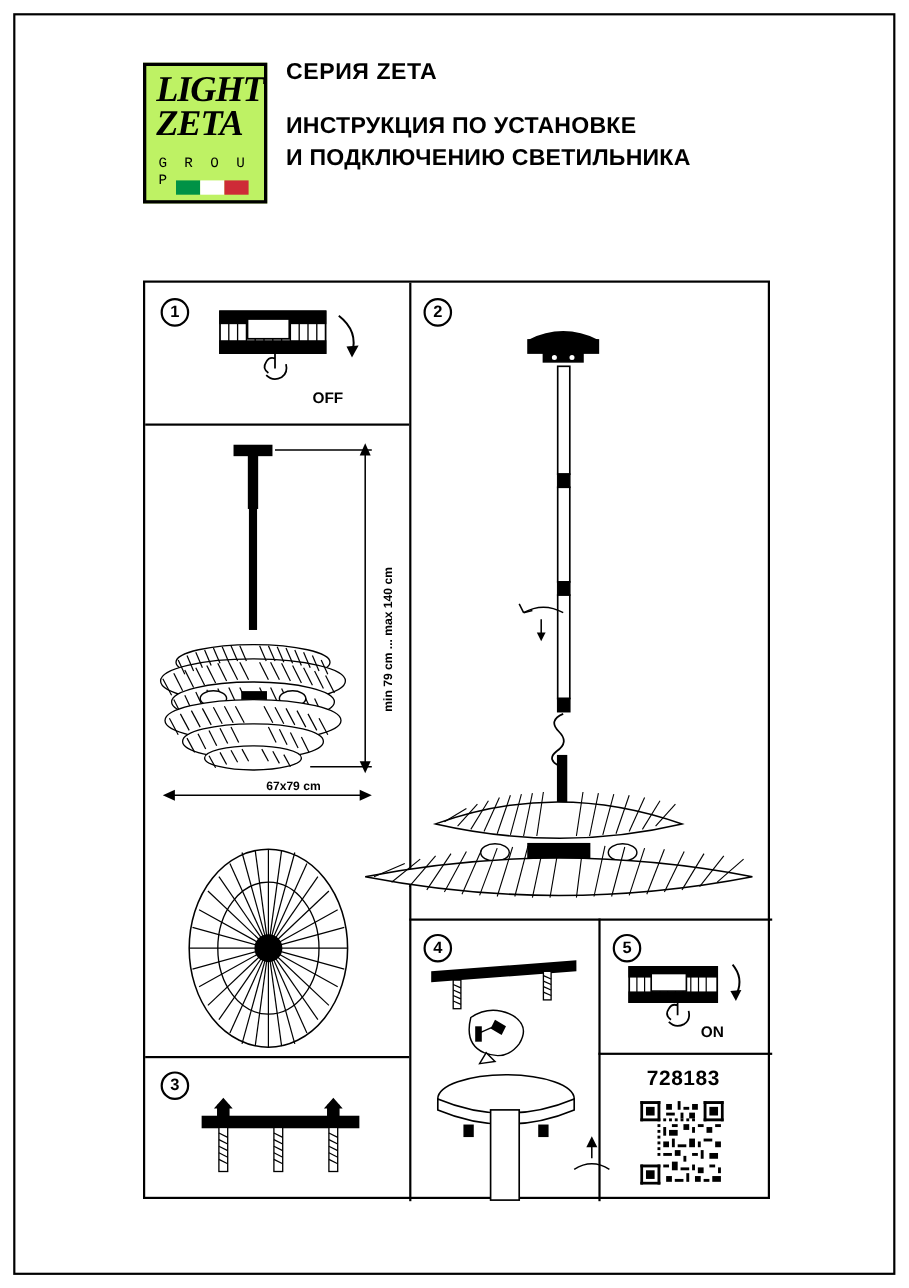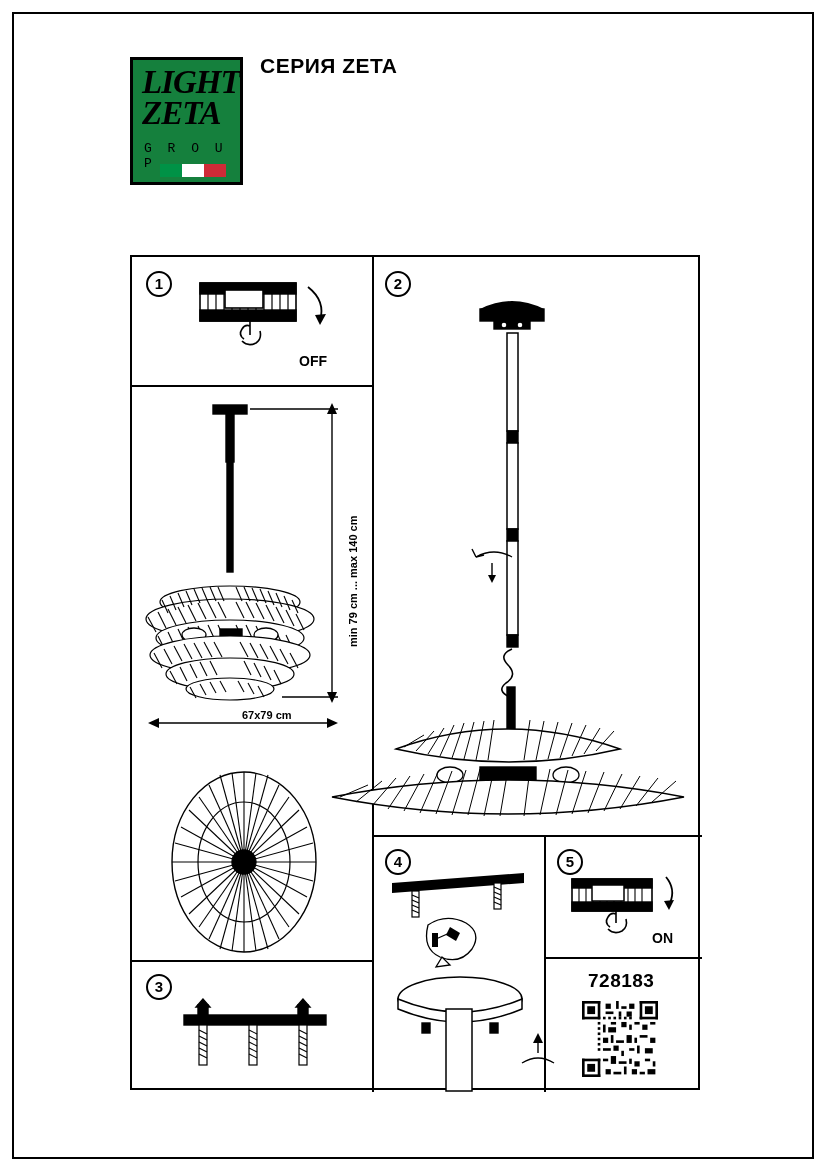--- a/index.html
+++ b/index.html
@@ -26,21 +26,21 @@
   .header {
     position: absolute;
     left: 130px; top: 52px;
     width: 570px; height: 140px;
   }
   .logo-box {
     position: absolute;
     left: 0; top: 5px;
     width: 113px; height: 128px;
     border: 3px solid #000;
-    background: #15803d;
+    background: #bef264;
   }
   .logo-text {
     position: absolute;
     left: 9px; top: 7px;
     line-height: 0.95;
     font-family: "Liberation Serif", serif;
     font-style: italic;
     font-weight: bold;
     font-size: 33px;
     letter-spacing: -1px;
@@ -156,21 +156,20 @@
     left: 0; top: 0;
     width: 570px; height: 835px;
     overflow: visible;
   }
 
   
   .lbl {
     position: absolute;
     font-size: 14px;
     font-weight: bold;
-    margin-left: 15px;
   }
   .lbl-small {
     position: absolute;
     font-size: 11px;
     font-weight: bold;
     margin-left: 40px;
   }
   .dim-vertical {
     position: absolute;
     font-size: 11px;
@@ -205,20 +204,24 @@
     <div class="logo-group">G R O U P</div>
     <div class="logo-flag">
       <span class="flag-g"></span>
       <span class="flag-w"></span>
       <span class="flag-r"></span>
     </div>
   </div>
 
   <div class="header-right">
     <div class="series-line">СЕРИЯ ZETA</div>
+    <div class="title-block">
+      <div>ИНСТРУКЦИЯ ПО УСТАНОВКЕ</div>
+      <div>И ПОДКЛЮЧЕНИЮ СВЕТИЛЬНИКА</div>
+    </div>
   </div>
 </div>
 
 <div class="diagram">
 
   <div class="v-div"></div>
   <div class="h-div-1"></div>
   <div class="h-div-3"></div>
   <div class="h-div-45"></div>
   <div class="v-div-45"></div>

